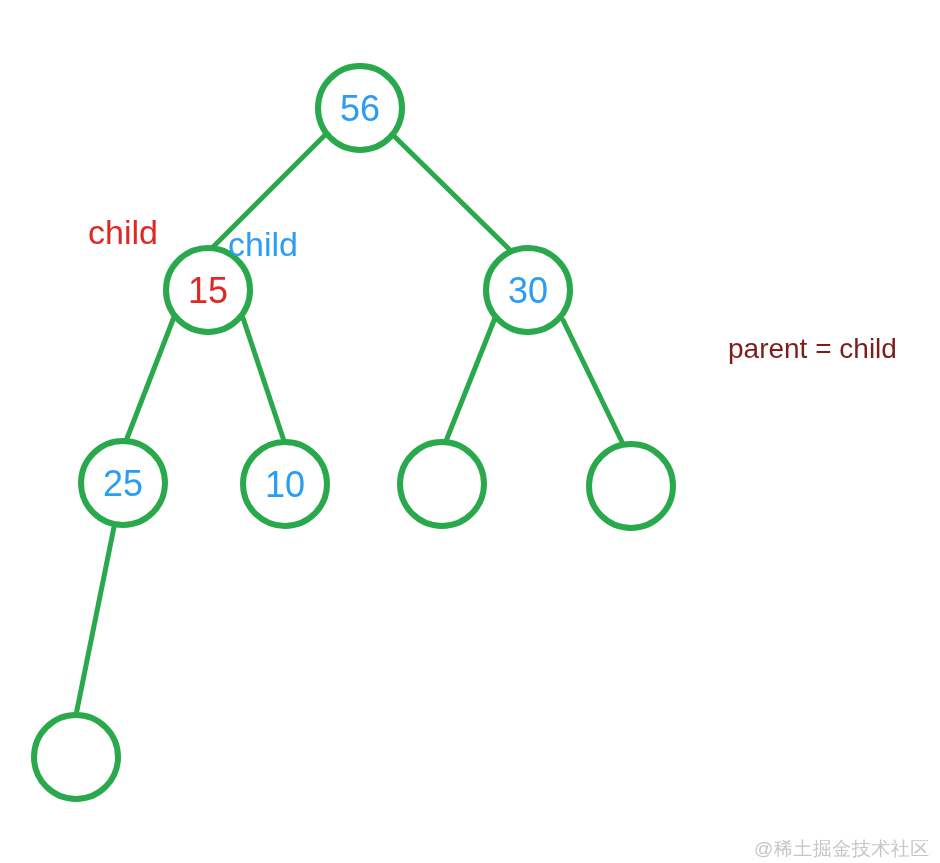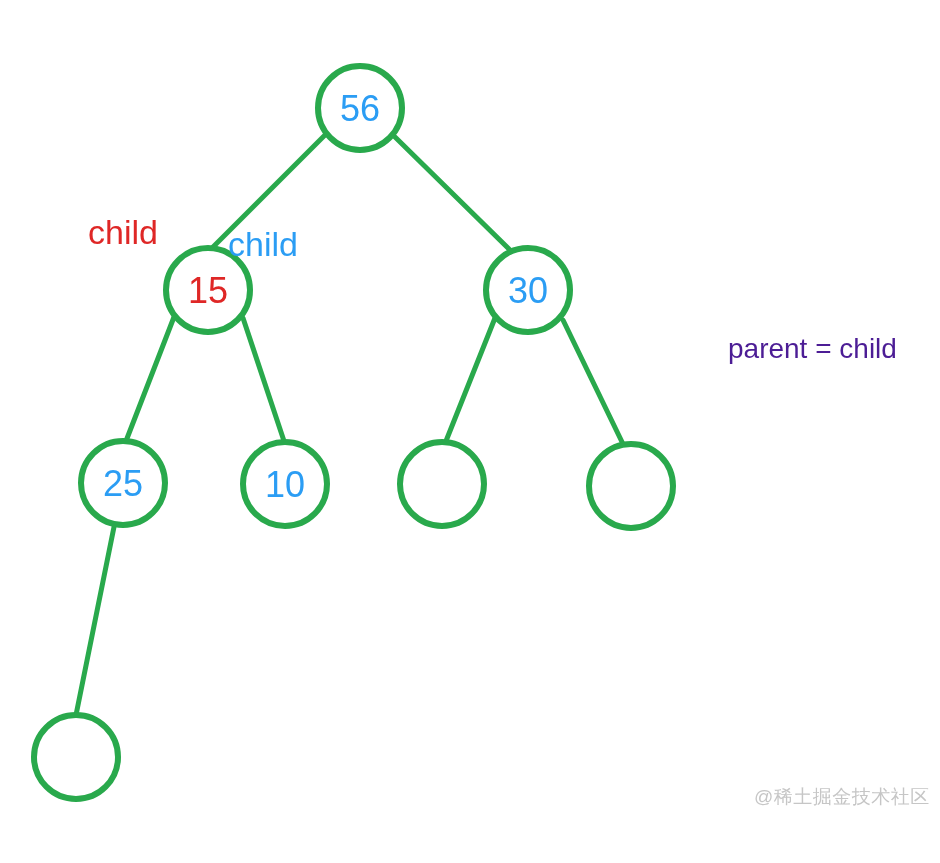--- a/index.html
+++ b/index.html
@@ -38,21 +38,21 @@
     font-size: 34px;
   }
   .label-equation {
     left: 728px;
     top: 334px;
     font-size: 28px;
   }
   .watermark {
     position: absolute;
     left: 754px;
-    top: 784px;
+    top: 836px;
     font-size: 19px;
     letter-spacing: 0.5px;
     white-space: nowrap;
     user-select: none;
   }
 </style>
 </head>
 <body>
 
 <div class="stage">
@@ -76,16 +76,16 @@
       <text x="285" y="484" text-anchor="middle" dominant-baseline="central" font-size="36" font-family="&quot;Liberation Sans&quot;, &quot;DejaVu Sans&quot;, sans-serif" fill="#2b9df4">10</text>
       <circle cx="442" cy="484" r="42" fill="#ffffff" stroke="#29a94c" stroke-width="6"></circle>
       <circle cx="631" cy="486" r="42" fill="#ffffff" stroke="#29a94c" stroke-width="6"></circle>
       <circle cx="76" cy="757" r="42" fill="#ffffff" stroke="#29a94c" stroke-width="6"></circle>
     </svg>
 
   <div class="label label-parent" style="color: rgb(223, 39, 38);">child</div>
 
   <div class="label label-child" style="color: rgb(43, 157, 244);">child</div>
 
-  <div class="label label-equation" style="color: #4c1d95;">parent = child</div>
+  <div class="label label-equation" style="color: #7f1d1d;">parent = child</div>
 
   <div class="watermark" style="color: rgb(198, 198, 198);">@稀土掘金技术社区</div>
 </div>
 
 </body></html>

